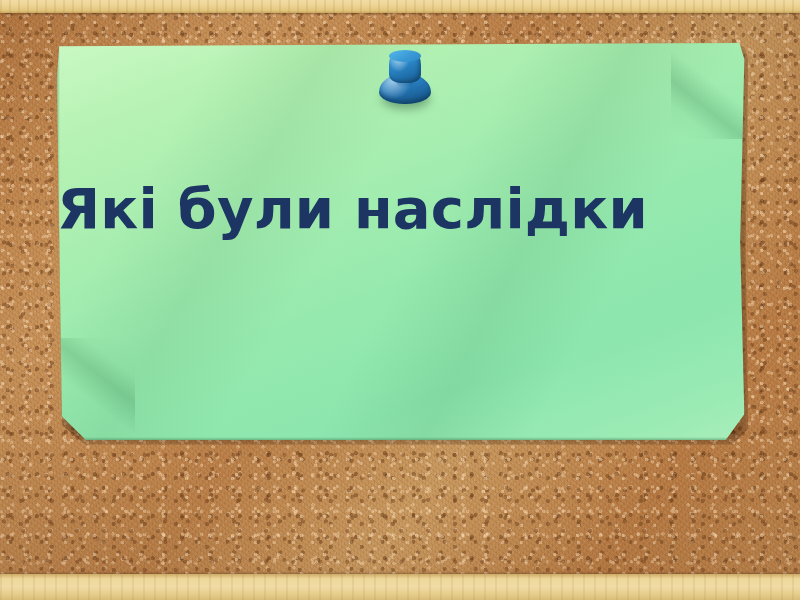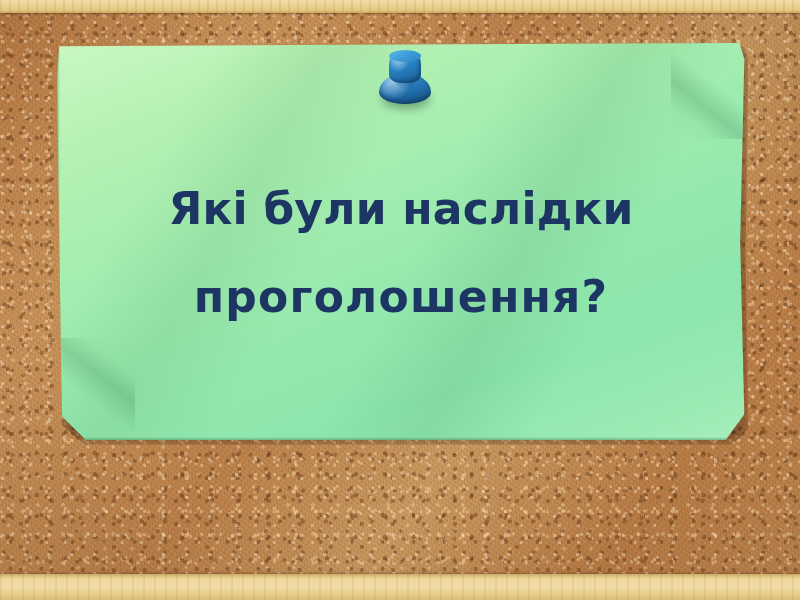--- a/index.html
+++ b/index.html
@@ -220,24 +220,23 @@
     background: linear-gradient(180deg, rgba(16,70,112,.55), rgba(16,70,112,0));
     border-radius: 40%;
   }
 
   
   .note-text {
     position: absolute;
     left: 0;
     top: 122px;
     width: 688px;
-    text-align: center;
     font-family: "DejaVu Sans", sans-serif;
     font-weight: 700;
-    font-size: 44px;
+    font-size: 56px;
     line-height: 88px;
     letter-spacing: 0.2px;
     color: #1c3563;
     z-index: 5;
     user-select: none;
   }
   .note-text .line {
     display: block;
     white-space: nowrap;
   }
@@ -261,21 +260,20 @@
     <div class="note-shadow"></div>
     <div class="note">
       <div class="note-curl-tr"></div>
       <div class="note-curl-bl"></div>
       <div class="note-edge-l"></div>
       <div class="note-edge-b"></div>
     </div>
 
     <div class="note-text">
       <span class="line line-1">Які були наслідки</span>
-      <span class="line line-2">проголошення?</span>
     </div>
   </div>
 
   <div class="pushpin">
     <div class="pin-shadow"></div>
     <div class="pin-base"></div>
     <div class="pin-neck"></div>
     <div class="pin-cap"></div>
     <div class="pin-cap-top"></div>
   </div>

